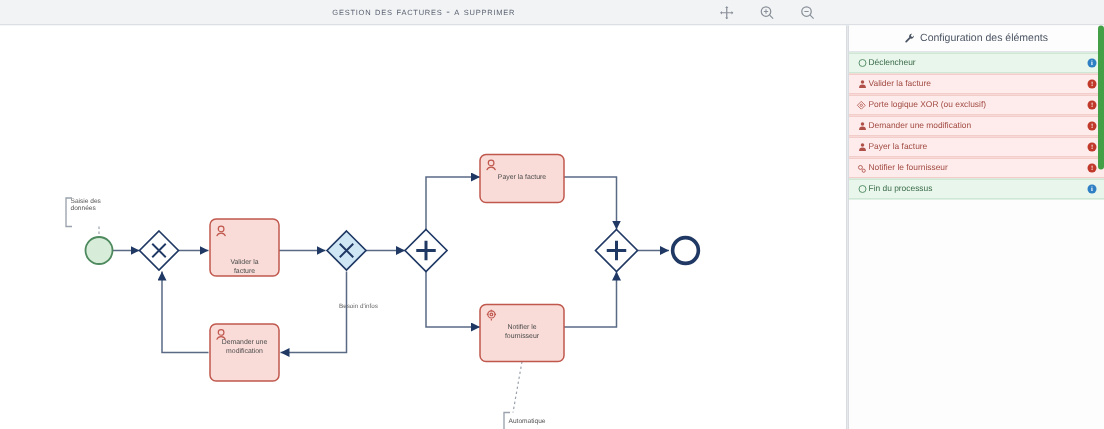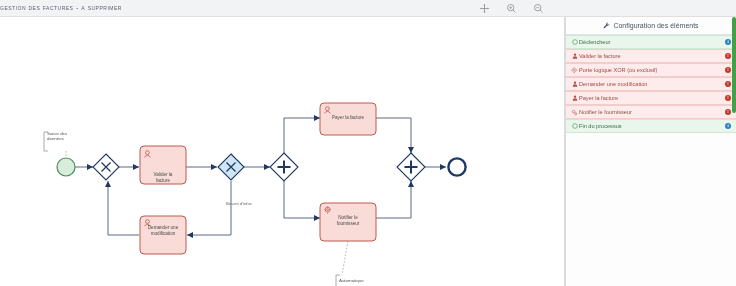--- a/index.html
+++ b/index.html
@@ -12,21 +12,21 @@
   #app{position:relative;width:736px;height:286px;}
 
   
   .topbar{
     position:absolute;left:0;top:0;width:736px;height:17px;
     background:#f2f3f5;border-bottom:1px solid #dcdfe3;
     box-sizing:border-box;
   }
   .topbar-title{
     position:absolute;left:0;top:0;width:565px;height:16px;
-    line-height:16px;
+    line-height:16px;text-align:center;
     font-size:7.2px;letter-spacing:.5px;
     font-variant:small-caps;text-transform:lowercase;
     color:#5a6270;white-space:nowrap;
   }
   .topbar-tools{
     position:absolute;left:478px;top:0;height:16px;
     display:flex;align-items:center;gap:14px;
   }
   .tbtn{
     width:13px;height:13px;display:flex;align-items:center;justify-content:center;

